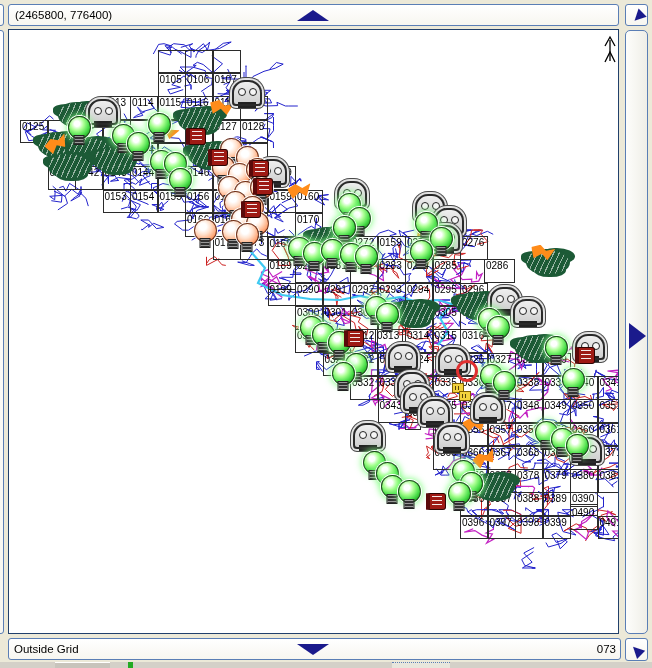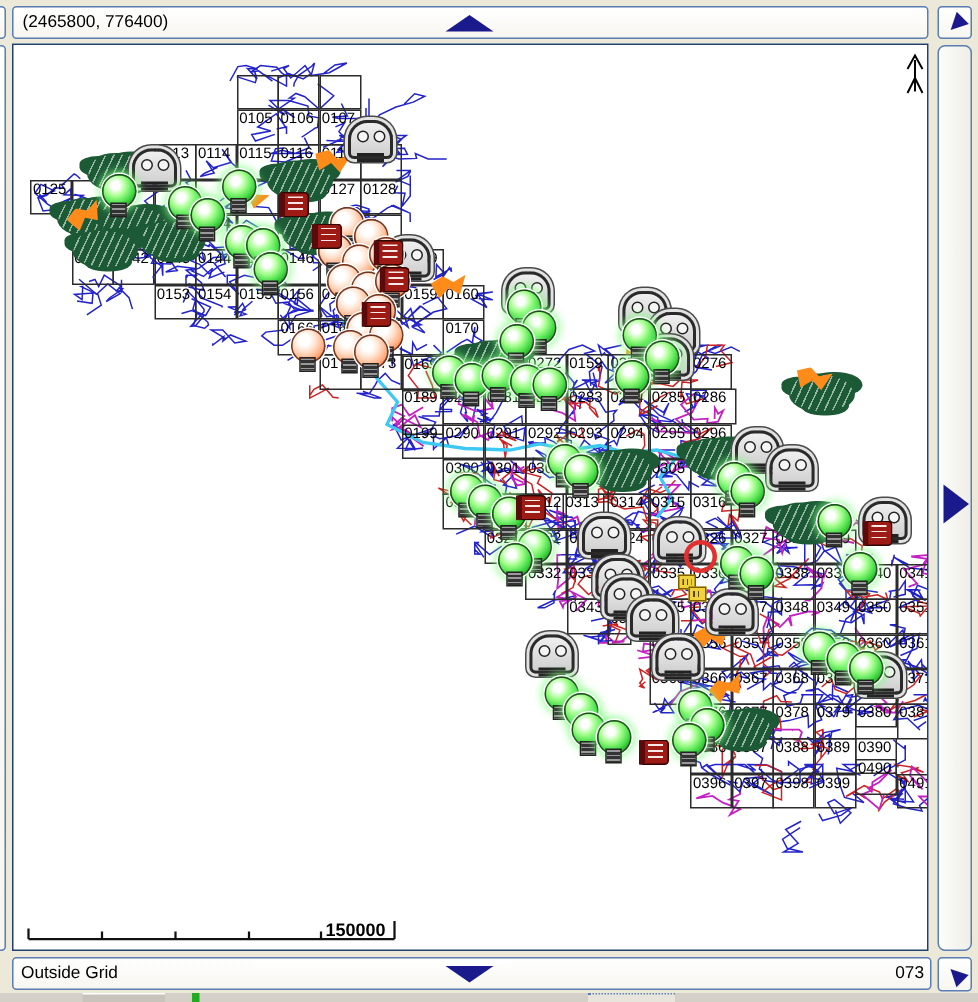--- a/index.html
+++ b/index.html
@@ -84,34 +84,20 @@
 </button>
 
 <div id="map-canvas">
   <svg id="north-arrow" width="18" height="30" viewBox="0 0 18 30">
     <g stroke="#000" stroke-width="1.3" fill="none">
       <line x1="9" y1="27" x2="9" y2="6"></line>
       <polyline points="4,12 9,3 14,12" fill="none"></polyline>
       <polyline points="4,28 9,18 14,28" fill="none"></polyline>
     </g>
   </svg>
-  <div id="scalebar">
-    <svg width="262" height="20">
-      <g stroke="#111" stroke-width="1.5">
-        <line x1="8" y1="15" x2="252" y2="15"></line>
-        <line x1="8" y1="8" x2="8" y2="15"></line>
-        <line x1="57" y1="10" x2="57" y2="15"></line>
-        <line x1="106" y1="10" x2="106" y2="15"></line>
-        <line x1="155" y1="10" x2="155" y2="15"></line>
-        <line x1="203" y1="10" x2="203" y2="15"></line>
-        <line x1="252" y1="3" x2="252" y2="15"></line>
-      </g>
-    </svg>
-    <span id="scale-label">150000</span>
-  </div>
 <svg width="609" height="603" id="lines-svg">
       <path d="M148.8 21.1L161.2 25.1L161.8 23.2L160.9 18.0L162.3 22.6L156.0 15.7L162.9 16.1L155.0 13.7L149.6 14.4L144.3 24.0" fill="none" stroke="#2323CC" stroke-width="1"></path>
       <path d="M172.6 24.1L163.4 17.2L157.9 18.2L164.7 13.7L175.5 14.8L178.6 18.4L182.0 20.9L182.0 27.4L170.0 20.9L166.3 19.4" fill="none" stroke="#2323CC" stroke-width="1"></path>
       <path d="M176.6 21.8L183.5 19.1L181.6 18.5L193.2 22.6L198.1 19.2L194.4 13.7L184.8 22.0L180.2 15.8L183.7 13.7L171.8 17.4" fill="none" stroke="#2323CC" stroke-width="1"></path>
       <path d="M218.6 39.0L222.6 47.4L212.6 48.0L216.5 49.0L228.5 49.0L230.9 49.0L237.0 49.0L237.0 39.1L237.0 35.7L237.0 36.7" fill="none" stroke="#2323CC" stroke-width="1"></path>
       <path d="M175.4 56.0L182.0 54.6L182.0 59.4L182.0 55.6L175.2 45.8L162.8 54.7L171.5 57.3L158.8 59.7L161.3 64.0L174.2 59.6" fill="none" stroke="#2323CC" stroke-width="1"></path>
       <path d="M193.9 61.8L197.1 68.4L187.7 72.3L187.9 72.3L179.1 70.2L171.6 72.3L181.0 72.3L185.1 72.3L187.9 72.3L199.8 72.1" fill="none" stroke="#2323CC" stroke-width="1"></path>
       <path d="M192.1 61.5L201.3 55.3L202.7 54.9L203.4 48.5L196.9 47.3L196.3 40.7L183.4 37.0L171.0 37.0L180.8 46.7L170.0 40.1" fill="none" stroke="#2323CC" stroke-width="1"></path>
       <path d="M214.6 54.6L220.7 52.0L217.0 57.8L222.5 63.8L223.3 69.8L221.0 71.0L215.6 71.6L222.8 63.2L216.4 69.7L224.9 72.3" fill="none" stroke="#2323CC" stroke-width="1"></path>
       <path d="M103.3 87.7L96.8 85.0L96.3 91.6L93.8 95.6L95.1 94.3L90.9 95.1L87.5 95.6L89.4 95.6L98.2 95.5L96.6 95.6" fill="none" stroke="#2323CC" stroke-width="1"></path>
@@ -586,21 +572,21 @@
     </div>
     <div class="cell" style="left: 368.5px; top: 229.4px; width: 28px; height: 23.8px;">
       <span class="cell-label">0283</span>
     </div>
     <div class="cell" style="left: 396px; top: 229.4px; width: 28px; height: 23.8px;">
       <span class="cell-label">0284</span>
     </div>
     <div class="cell" style="left: 423.5px; top: 229.4px; width: 28px; height: 23.8px;">
       <span class="cell-label">0285</span>
     </div>
-    <div class="cell" style="left: 451px; top: 229.4px; width: 28px; height: 23.8px; padding-left: 29px;">
+    <div class="cell" style="left: 475px; top: 229.4px; width: 28px; height: 23.8px; padding-left: 29px;">
       <span class="cell-label">0286</span>
     </div>
     <div class="cell" style="left: 258.5px; top: 252.7px; width: 28px; height: 23.8px;">
       <span class="cell-label">0199</span>
     </div>
     <div class="cell" style="left: 286px; top: 252.7px; width: 28px; height: 23.8px;">
       <span class="cell-label">0290</span>
     </div>
     <div class="cell" style="left: 313.5px; top: 252.7px; width: 28px; height: 23.8px;">
       <span class="cell-label">0291</span>
@@ -796,21 +782,21 @@
     </div>
     <div class="cell" style="left: 478.5px; top: 439.1px; width: 28px; height: 23.8px;">
       <span class="cell-label">0377</span>
     </div>
     <div class="cell" style="left: 506px; top: 439.1px; width: 28px; height: 23.8px;">
       <span class="cell-label">0378</span>
     </div>
     <div class="cell" style="left: 533.5px; top: 439.1px; width: 28px; height: 23.8px;">
       <span class="cell-label">0379</span>
     </div>
-    <div class="cell" style="left: 561px; top: 439.1px; width: 28px; height: 16px;">
+    <div class="cell" style="left: 561px; top: 439.1px; width: 28px; height: 36px;">
       <span class="cell-label">0380</span>
     </div>
     <div class="cell" style="left: 588.5px; top: 439.1px; width: 28px; height: 23.8px;">
       <span class="cell-label">0381</span>
     </div>
     <div class="cell" style="left: 451px; top: 462.4px; width: 28px; height: 23.8px;">
       <span class="cell-label">0386</span>
     </div>
     <div class="cell" style="left: 478.5px; top: 462.4px; width: 28px; height: 23.8px;">
       <span class="cell-label">0387</span>

